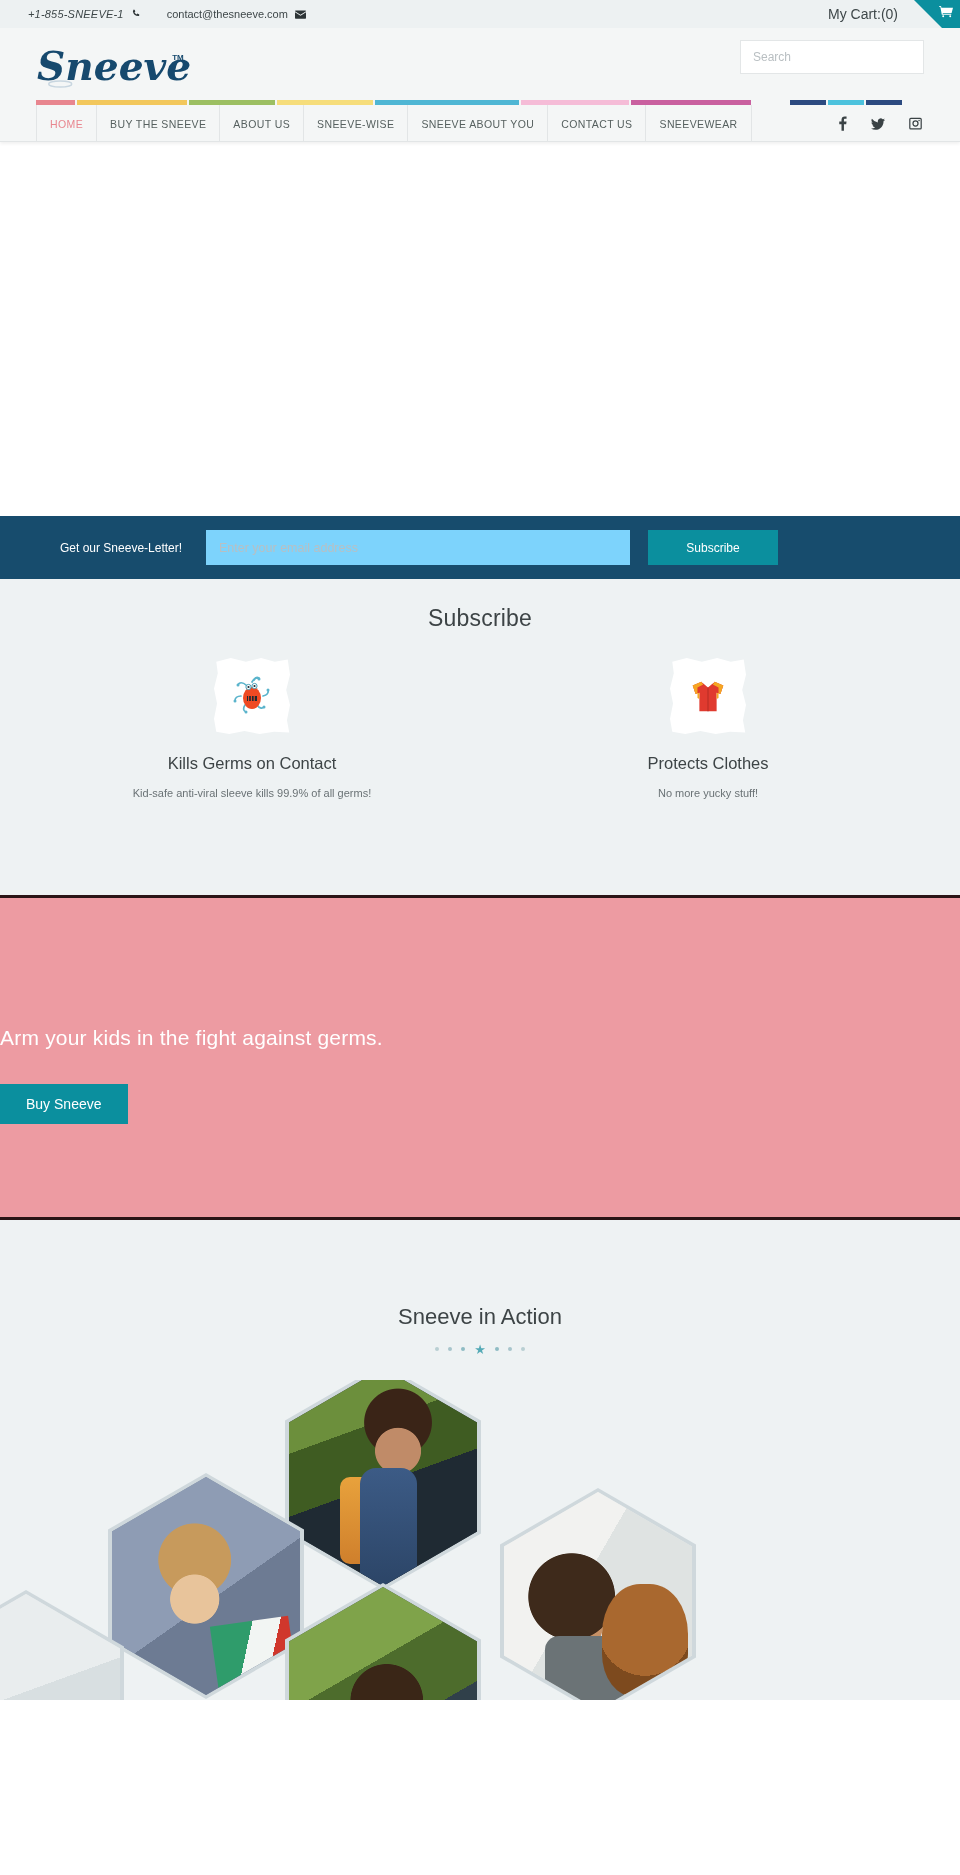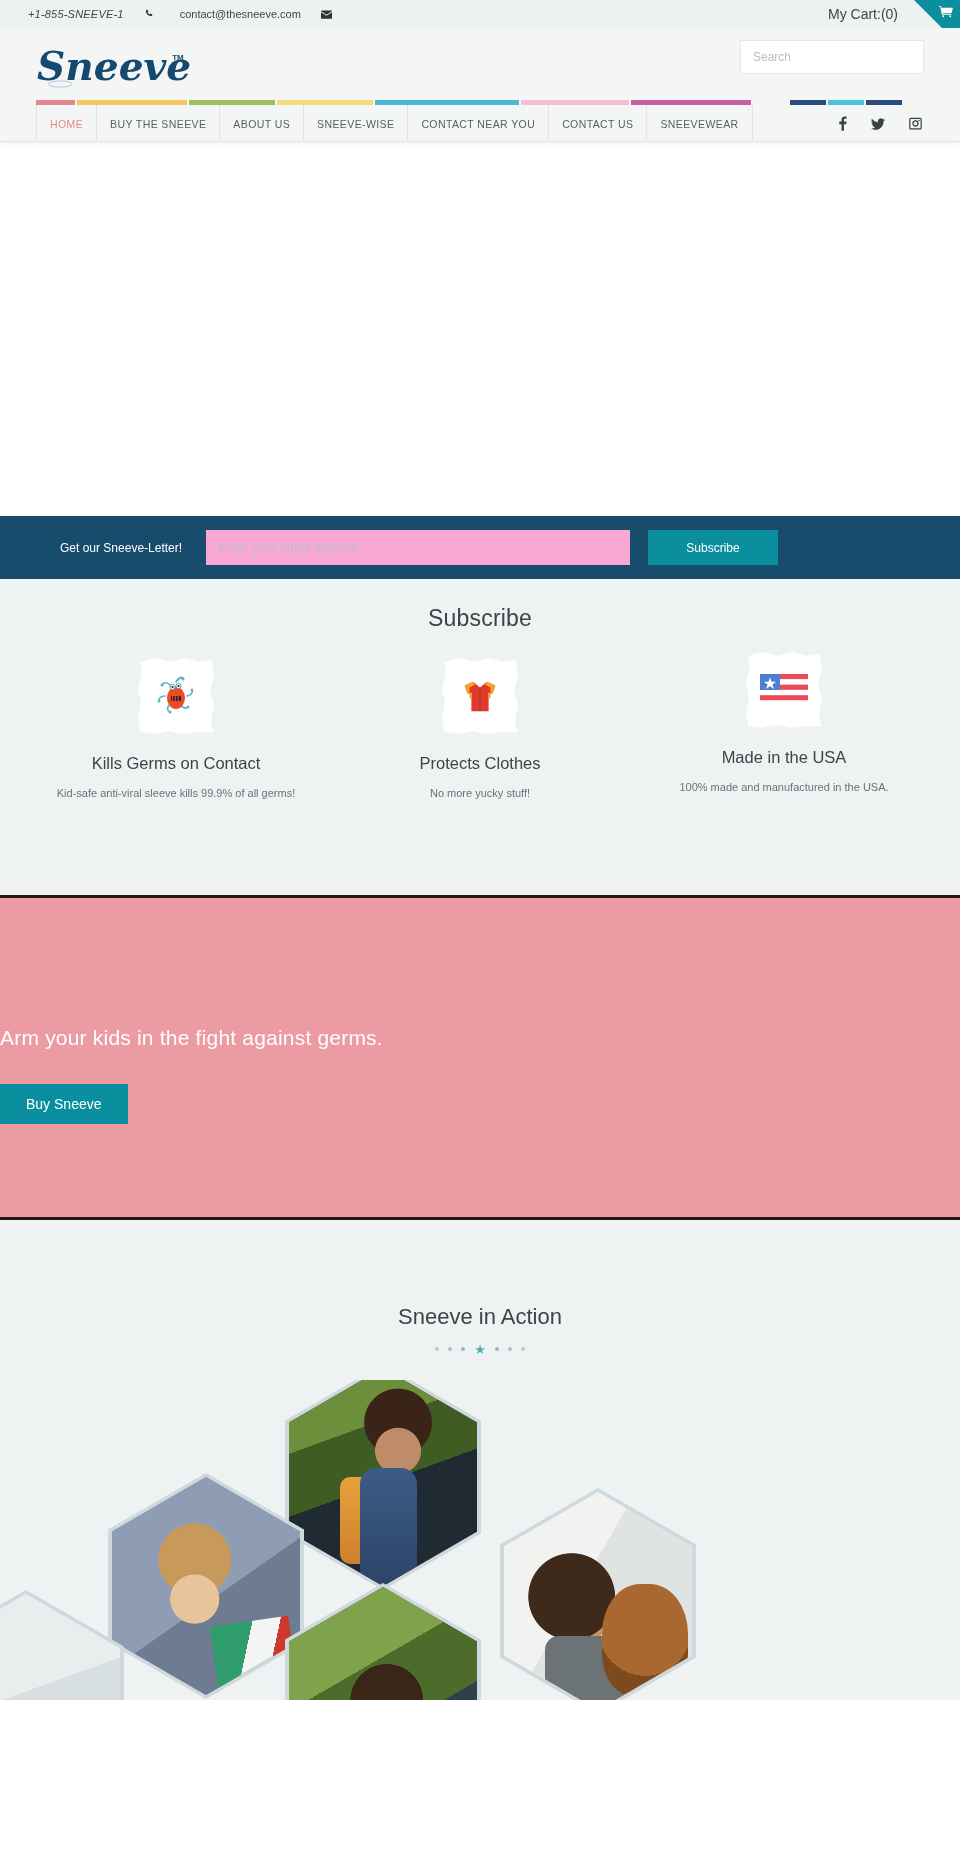--- a/index.html
+++ b/index.html
@@ -20,21 +20,21 @@
     align-items: center;
     font-size: 11px;
     color: #4a5356;
   }
   .topbar-left {
     display: flex;
     align-items: center;
     gap: 26px;
     padding-left: 28px;
   }
-  .topbar-item { display: flex; align-items: center; gap: 20px; white-space: nowrap; }
+  .topbar-item { display: flex; align-items: center; gap: 7px; white-space: nowrap; }
   .phone-text { font-style: italic; font-size: 11px; color: #3e4749; letter-spacing: .2px; }
   .email-text { font-size: 11px; color: #3e4749; }
   .mini-icon { display: inline-flex; align-items: center; justify-content: center; color: #2d3436; }
   .mini-icon svg { display: block; }
 
   .topbar-right {
     margin-left: auto;
     padding-right: 62px;
     font-size: 14px;
     color: #3e4749;
@@ -161,21 +161,21 @@
     color: #ffffff;
     font-size: 12px;
     width: 170px;
     padding-left: 24px;
   }
   .nl-input {
     flex: 0 0 auto;
     width: 424px;
     height: 35px;
     border: 0;
-    background: #f9a8d4;
+    background: #7dd3fc;
     padding: 0 13px;
     font-size: 12.5px;
     color: #555;
     font-family: "Liberation Sans", sans-serif;
     outline: none;
   }
   .nl-input::placeholder { color: #b9bfc2; }
   .nl-btn {
     margin-left: 18px;
     width: 130px;
@@ -453,21 +453,21 @@
   <div class="social-strip" style="left:828px; width:36px; background:#4cc2dd;"></div>
   <div class="social-strip" style="left:866px; width:36px; background:#2c4a80;"></div>
 </div>
 
 <div class="navbar">
   <ul class="nav-list">
     <li class="nav-item active">HOME</li>
     <li class="nav-item">BUY THE SNEEVE</li>
     <li class="nav-item">ABOUT US</li>
     <li class="nav-item">SNEEVE-WISE</li>
-    <li class="nav-item">CONTACT NEAR YOU</li>
+    <li class="nav-item">SNEEVE ABOUT YOU</li>
     <li class="nav-item">CONTACT US</li>
     <li class="nav-item">SNEEVEWEAR</li>
   </ul>
   <div class="social-list">
     <a class="social-link">
       <svg width="9" height="15" viewBox="0 0 10 16" fill="currentColor">
           <path d="M6.6 16V8.7h2.5L9.5 5.9H6.6V4.1c0-.8.2-1.3 1.4-1.3h1.5V.3C9.2.2 8.4.1 7.4.1 5.3.1 3.9 1.4 3.9 3.8v2.1H1.4v2.8h2.5V16h2.7z"></path>
         </svg>
     </a>
     <a class="social-link">
@@ -537,36 +537,20 @@
           <path d="M17 9 8 13l3 9 4-1.5V27l-2-1V15l6-3z" fill="#f5a623"></path>
           <path d="M31 9l9 4-3 9-4-1.5V27l2-1V15l-6-3z" fill="#f5a623"></path>
           <path d="M17 9h5l2 3 2-3h5l-7 6z" fill="#fff"></path>
           <path d="M24 15v25" stroke="#b22d24" stroke-width="1"></path>
         </svg>
       </div>
       <div class="benefit-title">Protects Clothes</div>
       <div class="benefit-desc">No more yucky stuff!</div>
     </div>
 
-    <div class="benefit-col">
-      <div class="badge">
-        <svg width="48" height="32" viewBox="0 0 48 32">
-          <rect x="0" y="0" width="48" height="5.3" fill="#ed4a58"></rect>
-          <rect x="0" y="5.3" width="48" height="5.3" fill="#fff"></rect>
-          <rect x="0" y="10.6" width="48" height="5.3" fill="#ed4a58"></rect>
-          <rect x="0" y="15.9" width="48" height="5.3" fill="#fff"></rect>
-          <rect x="0" y="21.2" width="48" height="5.3" fill="#ed4a58"></rect>
-          <rect x="0" y="26.5" width="48" height="5.5" fill="#fff"></rect>
-          <rect x="0" y="0" width="20" height="16" fill="#4a7fd1"></rect>
-          <path d="M10 3.2l1.5 4.5h4.7l-3.8 2.8 1.5 4.5L10 12.2l-3.9 2.8 1.5-4.5-3.8-2.8h4.7z" fill="#fff"></path>
-        </svg>
-      </div>
-      <div class="benefit-title">Made in the USA</div>
-      <div class="benefit-desc">100% made and manufactured in the USA.</div>
-    </div>
 
   </div>
 </div>
 
 <div class="cta">
   <div class="cta-headline">Arm your kids in the fight against germs.</div>
   <button class="cta-btn">Buy Sneeve</button>
 </div>
 
 <div class="gallery">

